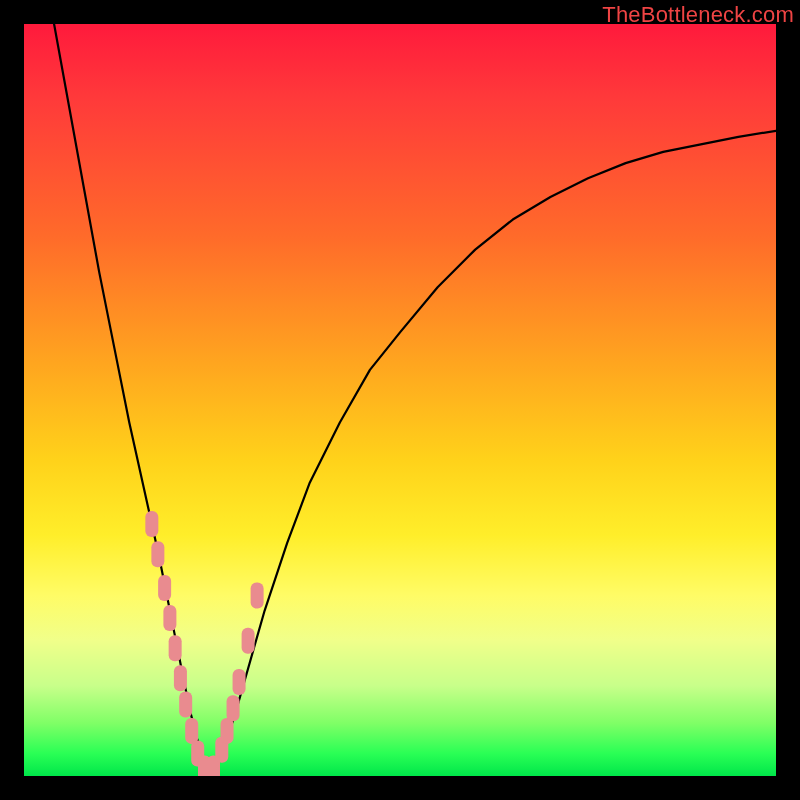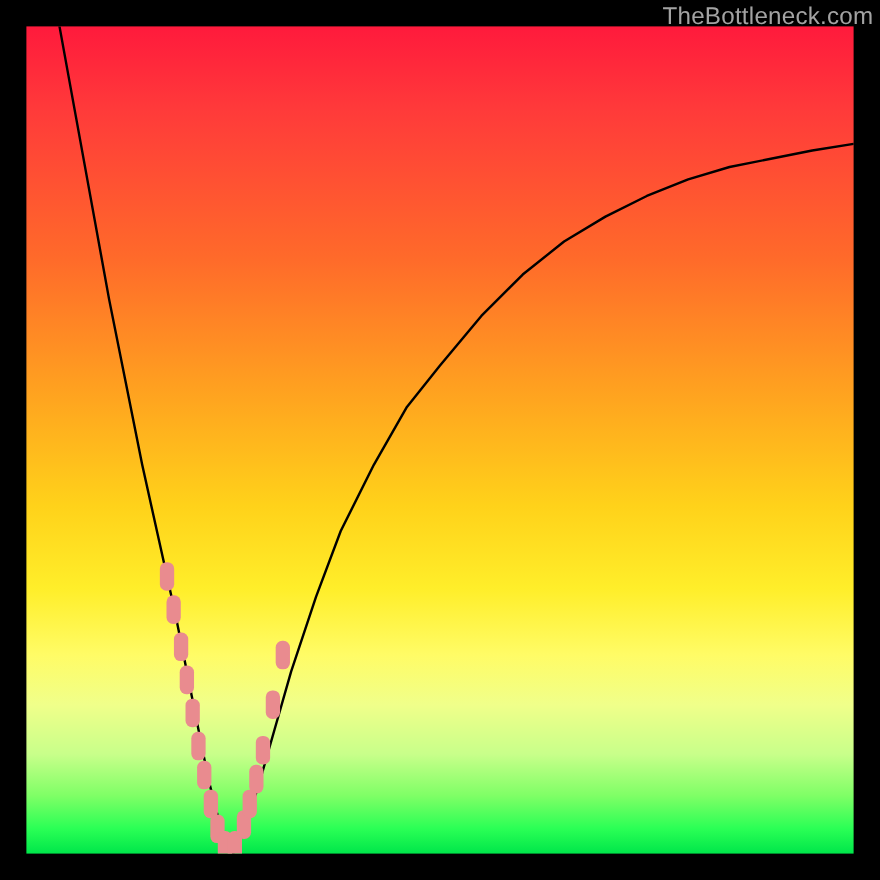--- a/index.html
+++ b/index.html
@@ -38,21 +38,21 @@
       #c8ff8a 88%,
       #7fff66 93%,
       #2aff55 97%,
       #00e64a 100%
     );
   }
   .watermark {
     position: absolute;
     top: 2px;
     right: 6px;
-    color: #a3a3a3;
+    color: #ef4444;
     font-size: 22px;
     font-weight: 500;
     letter-spacing: 0.2px;
     z-index: 20;
     user-select: none;
   }
   svg.curve {
     position: absolute;
     left: 0;
     top: 0;

